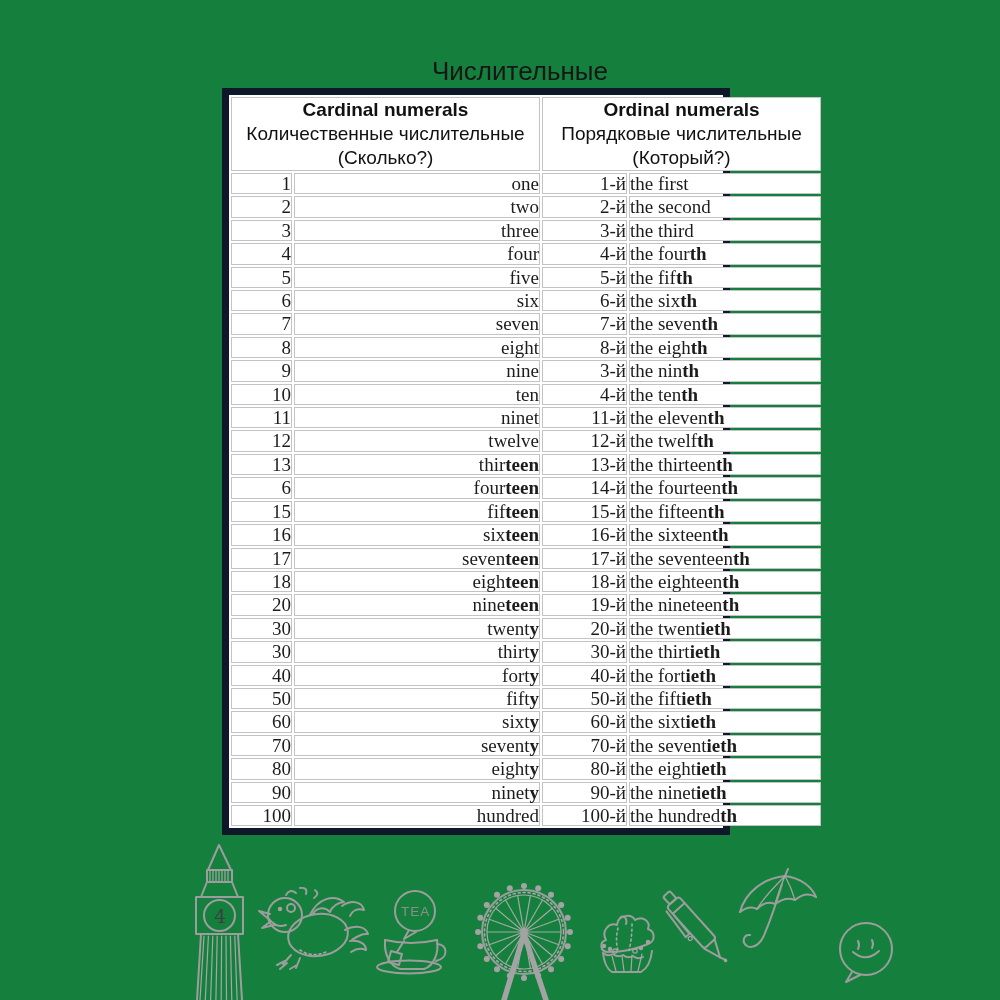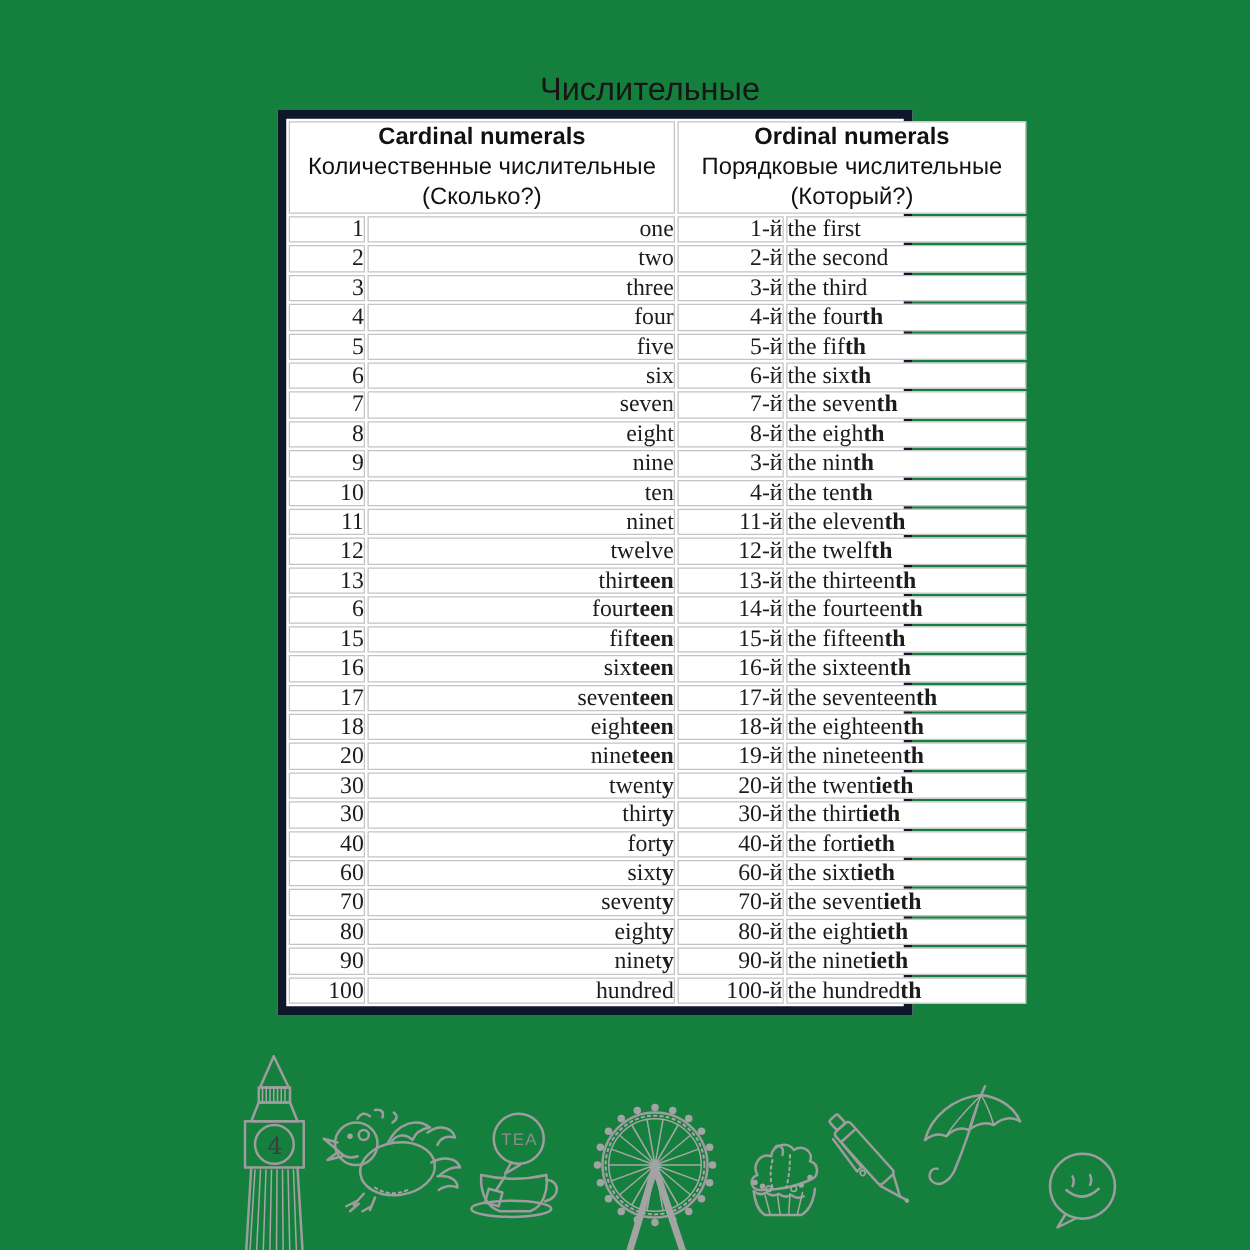--- a/index.html
+++ b/index.html
@@ -187,20 +187,26 @@
             <td class="cell c-ordnum">30-й</td>
             <td class="cell c-ordword">the thirt<b>ieth</b></td>
           </tr>
           <tr>
             <td class="cell c-num">40</td>
             <td class="cell c-word">fort<b>y</b></td>
             <td class="cell c-ordnum">40-й</td>
             <td class="cell c-ordword">the fort<b>ieth</b></td>
           </tr>
           <tr>
+            <td class="cell c-num">50</td>
+            <td class="cell c-word">fift<b>y</b></td>
+            <td class="cell c-ordnum">50-й</td>
+            <td class="cell c-ordword">the fift<b>ieth</b></td>
+          </tr>
+          <tr>
             <td class="cell c-num">60</td>
             <td class="cell c-word">sixt<b>y</b></td>
             <td class="cell c-ordnum">60-й</td>
             <td class="cell c-ordword">the sixt<b>ieth</b></td>
           </tr>
           <tr>
             <td class="cell c-num">70</td>
             <td class="cell c-word">sevent<b>y</b></td>
             <td class="cell c-ordnum">70-й</td>
             <td class="cell c-ordword">the sevent<b>ieth</b></td>

